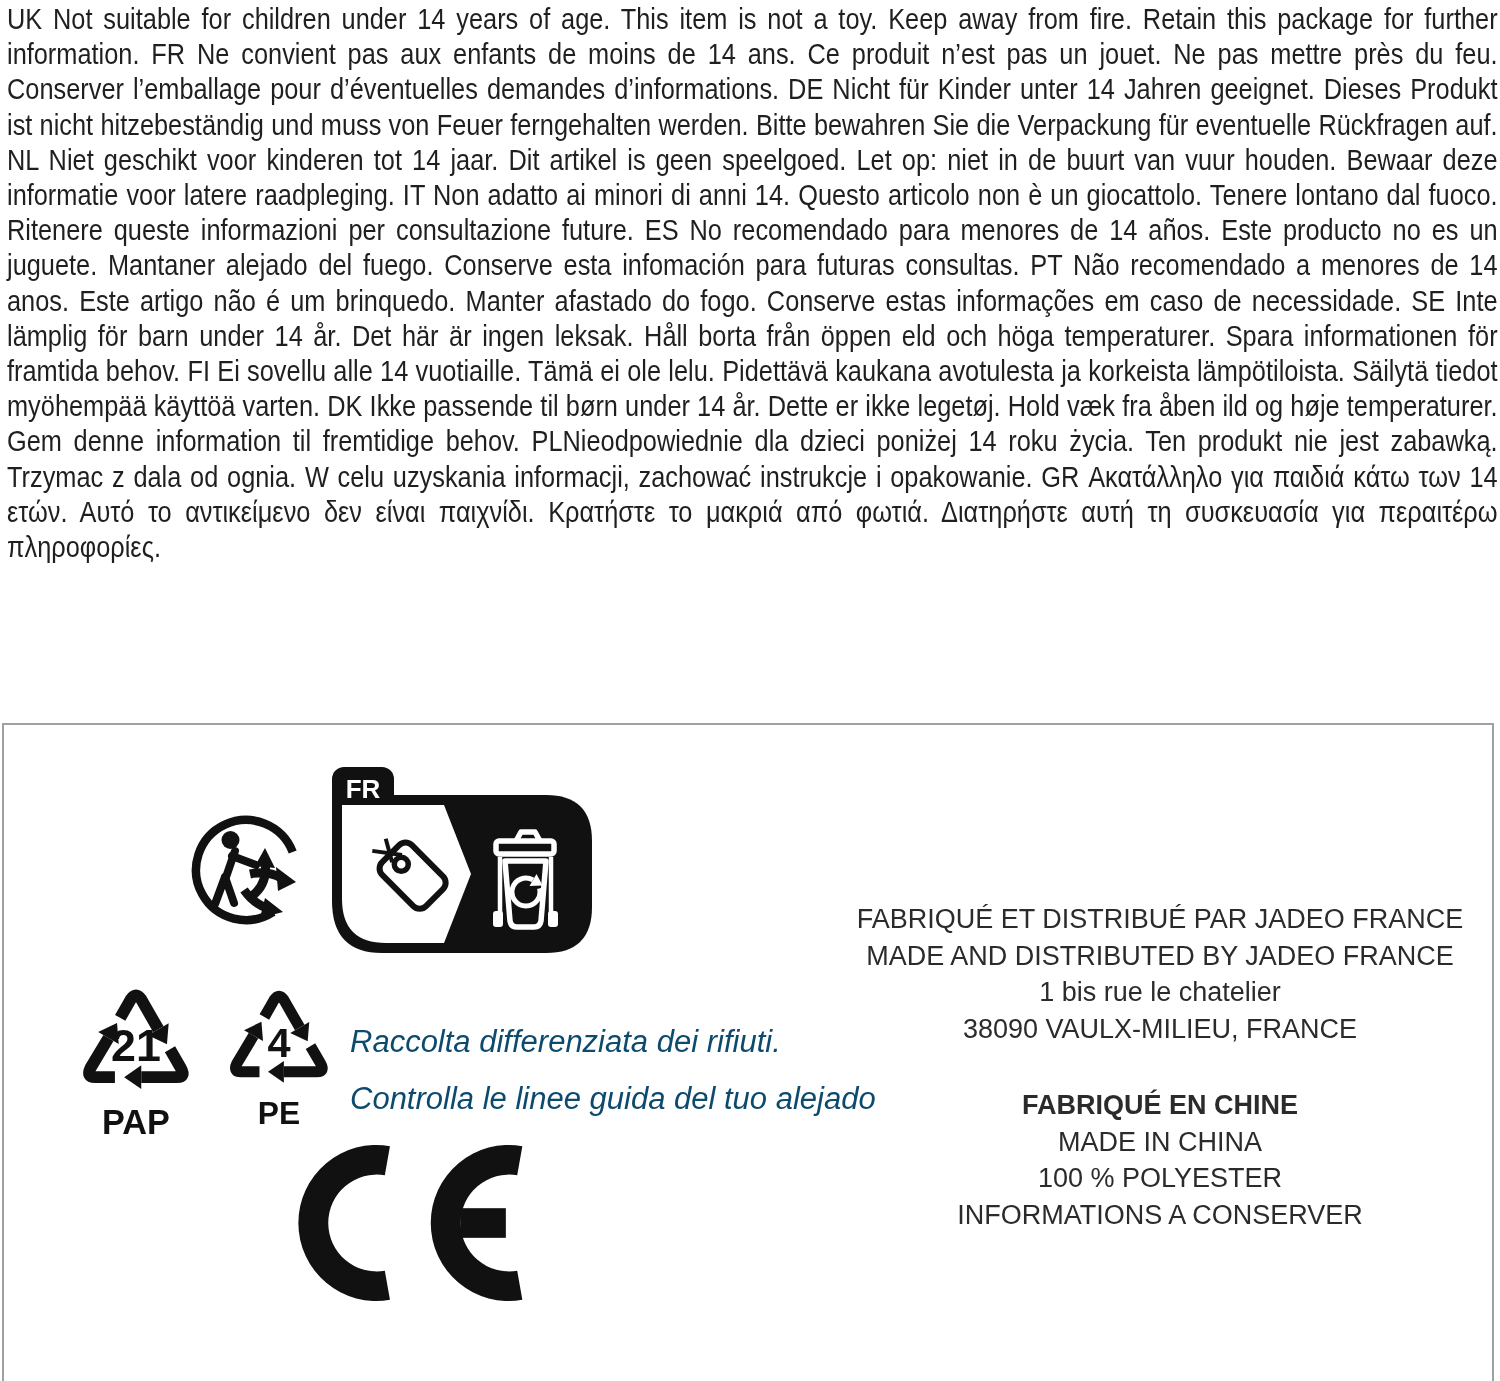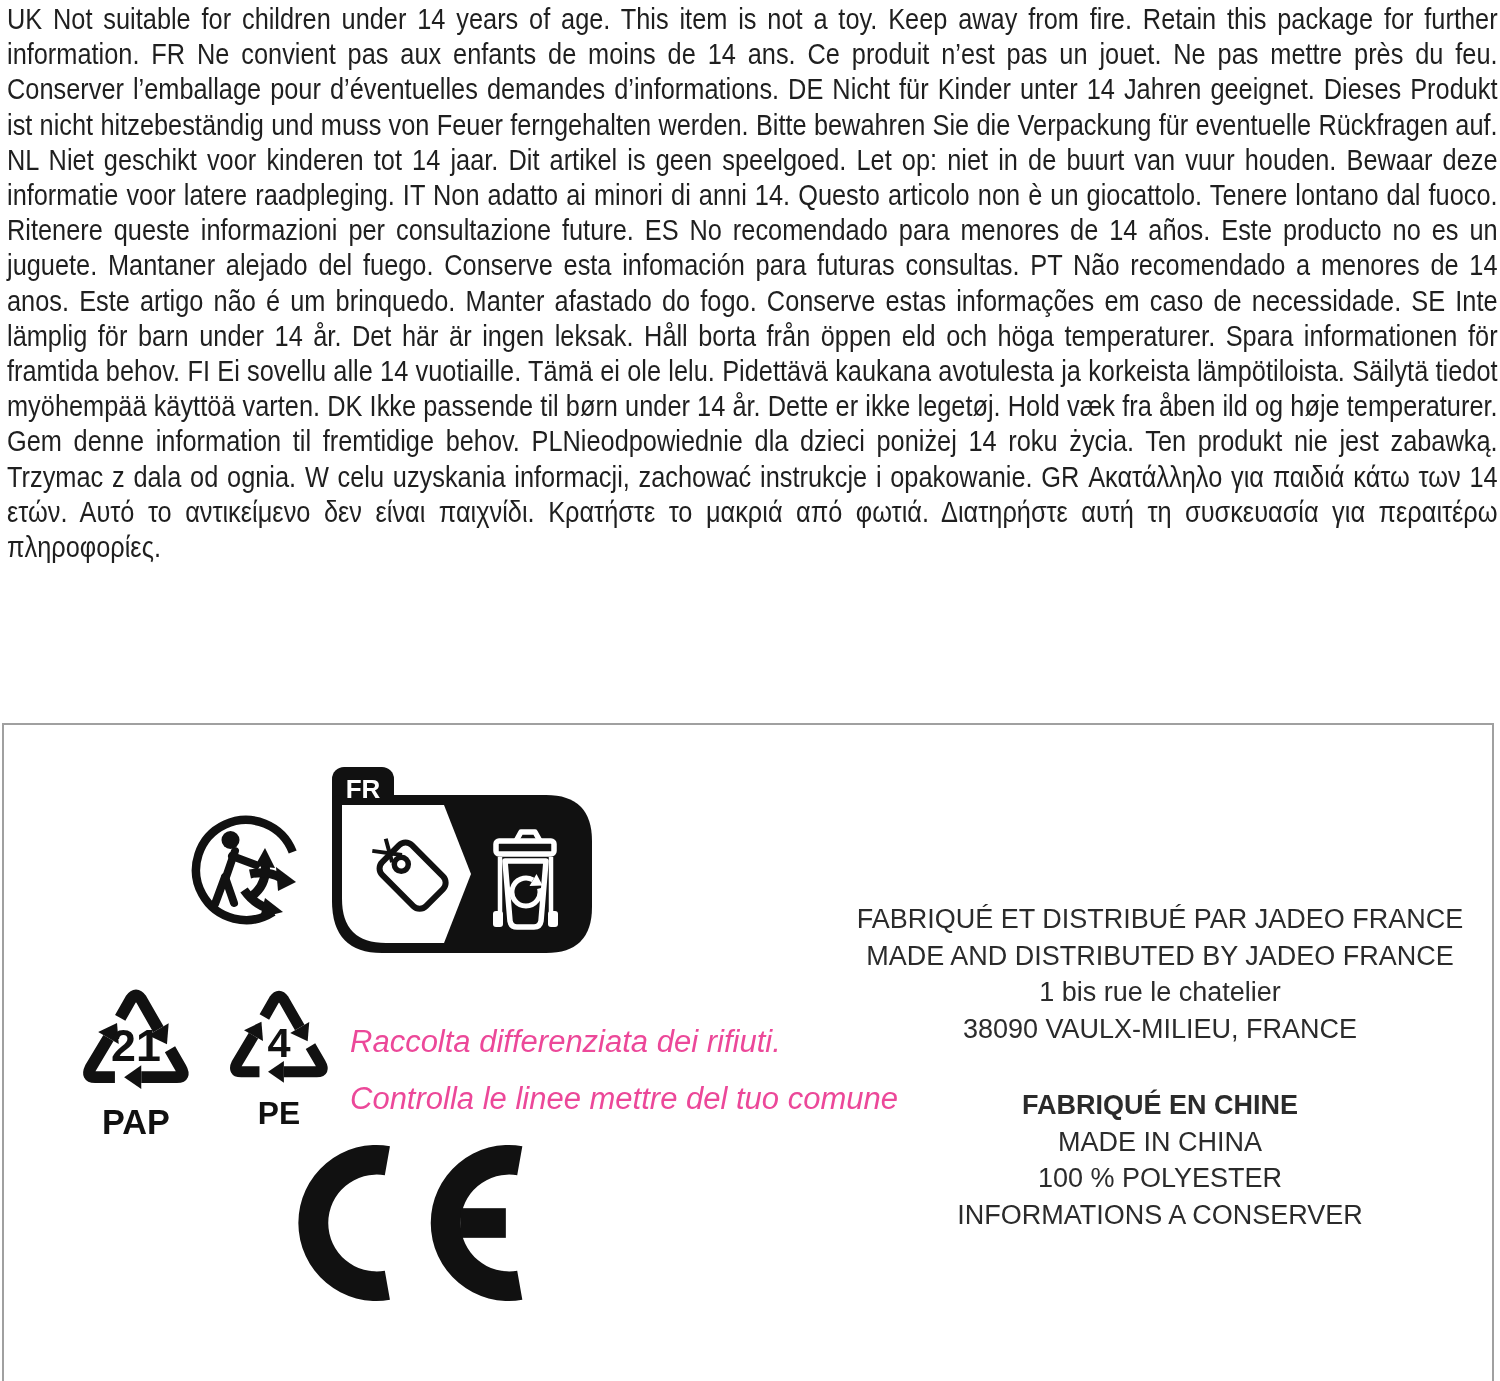--- a/index.html
+++ b/index.html
@@ -13,21 +13,21 @@
 
   
   .info-box{position:absolute;left:2px;top:723px;width:1492px;height:840px;
             border:2px solid #a0a0a0;box-sizing:border-box;}
 
   .abs{position:absolute;}
   .triman{left:184px;top:85px;}
   .frlogo{left:326px;top:40px;}
   .tri21{left:66px;top:252px;}
   .tri4{left:214px;top:254px;}
-  .note{left:346px;top:288px;font-style:italic;font-size:31px;line-height:57px;color:#ec4899;}
+  .note{left:346px;top:288px;font-style:italic;font-size:31px;line-height:57px;color:#0c4a6e;}
   .ce{left:292px;top:417px;}
 
   .right-col{left:706px;top:176px;width:900px;text-align:center;
              font-size:27px;line-height:36.5px;color:#2b2b2b;}
   .right-col .origin-block{margin-top:40px;}
   .bold{font-weight:bold;}
 
   svg text{font-family:"Liberation Sans","DejaVu Sans",sans-serif;}
 </style>
 </head>
@@ -96,21 +96,21 @@
       </g>
       <polygon points="59.2,44.2 74.8,35.2 73.5,51" fill="#111"></polygon>
       <polygon points="54,67 54,85 41,76" fill="#111"></polygon>
       <polygon points="21.3,41.8 36.9,50.8 35.6,35" fill="#111"></polygon>
       <text x="50" y="64" font-size="34" font-weight="bold" fill="#111" text-anchor="middle">4</text>
       <text x="50" y="119" font-size="26" font-weight="bold" fill="#111" text-anchor="middle">PE</text>
     </svg>
 
     <div class="abs note">
       <div>Raccolta differenziata dei rifiuti.</div>
-      <div>Controlla le linee mettre del tuo comune</div>
+      <div>Controlla le linee guida del tuo alejado</div>
     </div>
 
     <svg class="abs ce" width="230" height="164" viewBox="0 0 232 166">
       <path d="M94.7,4.2 A79 79 0 1 0 94.7,159.8 L89.5,130.3 A49 49 0 1 1 89.5,33.7 Z" fill="#111"></path>
       <g transform="translate(134,0)">
         <path d="M94.7,4.2 A79 79 0 1 0 94.7,159.8 L89.5,130.3 A49 49 0 1 1 89.5,33.7 Z" fill="#111"></path>
         <rect x="32" y="67" width="46" height="30" fill="#111"></rect>
       </g>
     </svg>
 

